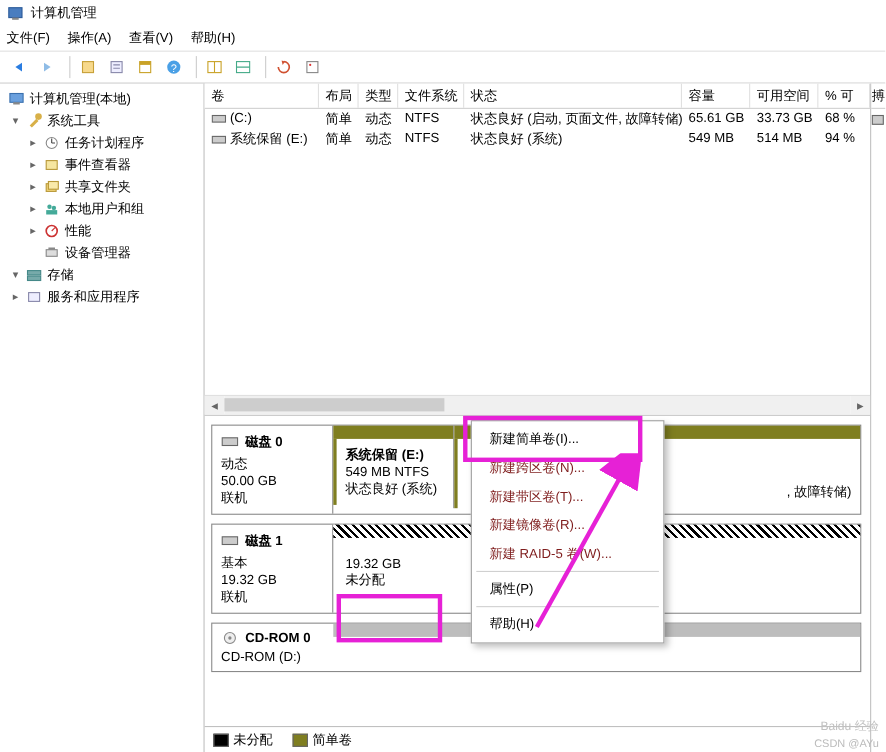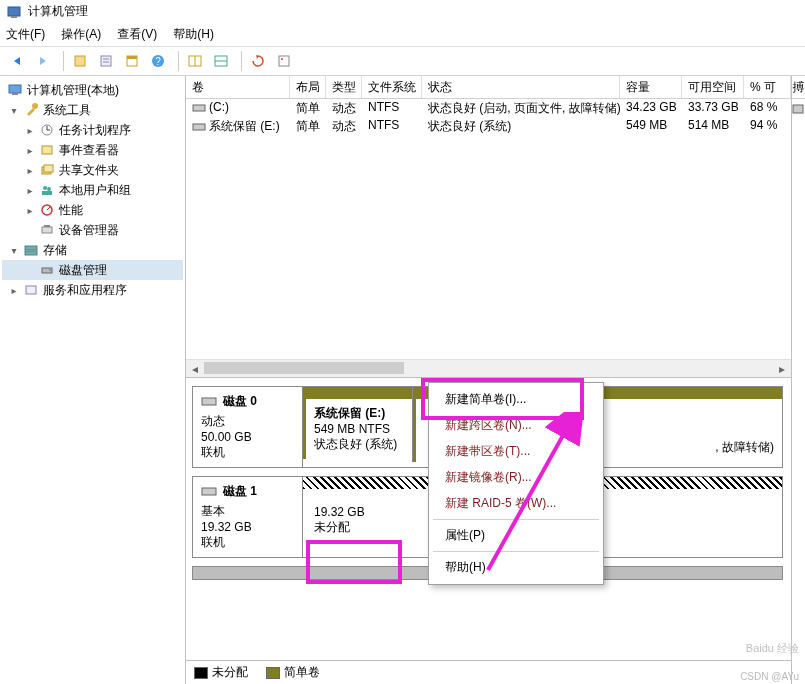--- a/index.html
+++ b/index.html
@@ -100,21 +100,21 @@
 
     
     .mag-arrow { position: absolute; left: 480px; top: 412px; z-index: 31; pointer-events: none; }
 
     
     .right-strip { width: 14px; border-left: 1px solid #c0c0c0; background: #fff; display: flex; flex-direction: column; }
     .right-strip .hd { height: 23px; border-bottom: 1px solid #d0d0d0; text-align: center; padding-top: 3px; }
     .right-strip .squish { height: 18px; margin-top: 4px; text-align: center; }
 
     
-    .wm { position: absolute; right: 6px; bottom: 28px; color: #c0c0c0; font-size: 11px; z-index: 2; }
+    .wm { position: absolute; right: 6px; bottom: 16px; color: #c0c0c0; font-size: 11px; z-index: 2; }
     .csdn { position: absolute; right: 6px; bottom: 2px; color: #bbb; font-size: 10px; z-index: 2; }
 
     
     svg { display: block; }
   </style>
 </head>
 <body>
 
 <div class="titlebar">
   <span class="icon">
@@ -289,30 +289,20 @@
     <div class="tree-node">
         <span class="indent" style="width:4px"></span>
         <span class="tree-exp">▾</span>
         <span class="tree-ico">
           <svg width="16" height="16">
             <rect x="2" y="4" width="12" height="4" fill="#7aa" stroke="#488"></rect>
             <rect x="2" y="9" width="12" height="4" fill="#7aa" stroke="#488"></rect>
           </svg>
         </span>
         <span class="tree-label">存储</span>
-      </div>
-    <div class="tree-node selected">
-        <span class="indent" style="width:32px"></span>
-        <span class="tree-ico">
-          <svg width="14" height="14">
-            <rect x="2" y="5" width="10" height="5" fill="#bbb" stroke="#666"></rect>
-            <circle cx="10" cy="7" r="1" fill="#4a9"></circle>
-          </svg>
-        </span>
-        <span class="tree-label">磁盘管理</span>
       </div>
     <div class="tree-node">
         <span class="indent" style="width:4px"></span>
         <span class="tree-exp">▸</span>
         <span class="tree-ico">
           <svg width="14" height="14">
             <rect x="2" y="3" width="10" height="8" fill="#eef" stroke="#88a"></rect>
           </svg>
         </span>
         <span class="tree-label">服务和应用程序</span>
@@ -335,21 +325,21 @@
         <div class="vol-row">
           <div class="cell" style="width:104px"><span class="vol-ico">
                 <svg width="14" height="12">
                   <rect x="1" y="3" width="12" height="6" fill="#ccc" stroke="#666"></rect>
                 </svg>
               </span><span>(C:)</span></div>
           <div class="cell" style="width:36px">简单</div>
           <div class="cell" style="width:36px">动态</div>
           <div class="cell" style="width:60px">NTFS</div>
           <div class="cell" style="width:198px">状态良好 (启动, 页面文件, 故障转储)</div>
-          <div class="cell" style="width:62px">34.23 GB</div>
+          <div class="cell" style="width:62px">65.61 GB</div>
           <div class="cell" style="width:62px">33.73 GB</div>
           <div class="cell" style="flex:1">68 %</div>
         </div>
         <div class="vol-row">
           <div class="cell" style="width:104px"><span class="vol-ico">
                 <svg width="14" height="12">
                   <rect x="1" y="3" width="12" height="6" fill="#ccc" stroke="#666"></rect>
                 </svg>
               </span><span>系统保留 (E:)</span></div>
           <div class="cell" style="width:36px">简单</div>
@@ -422,20 +412,32 @@
           <div class="dr-stripe stripe-hatched"></div>
           <div class="dr-body">
             <div style="height:10px;"></div>
             <div>19.32 GB</div>
             <div>未分配</div>
           </div>
         </div>
       </div>
 
       <div class="disk-block" style="margin-bottom:0;">
+        <div class="disk-left" style="border-right:none;">
+          <div class="dl-title">
+              <span class="di">
+                <svg width="16" height="14">
+                  <circle cx="8" cy="7" r="5" fill="#eee" stroke="#888"></circle>
+                  <circle cx="8" cy="7" r="1.5" fill="#888"></circle>
+                </svg>
+              </span>
+              <span>CD-ROM 0</span>
+            </div>
+          <div>CD-ROM (D:)</div>
+        </div>
         <div class="disk-right">
           <div class="dr-stripe stripe-gray"></div>
         </div>
       </div>
     </div>
 
     <div class="legend">
       <span class="sw black"></span>
       <span class="leglabel">未分配</span>
       <span class="sw olive"></span>

